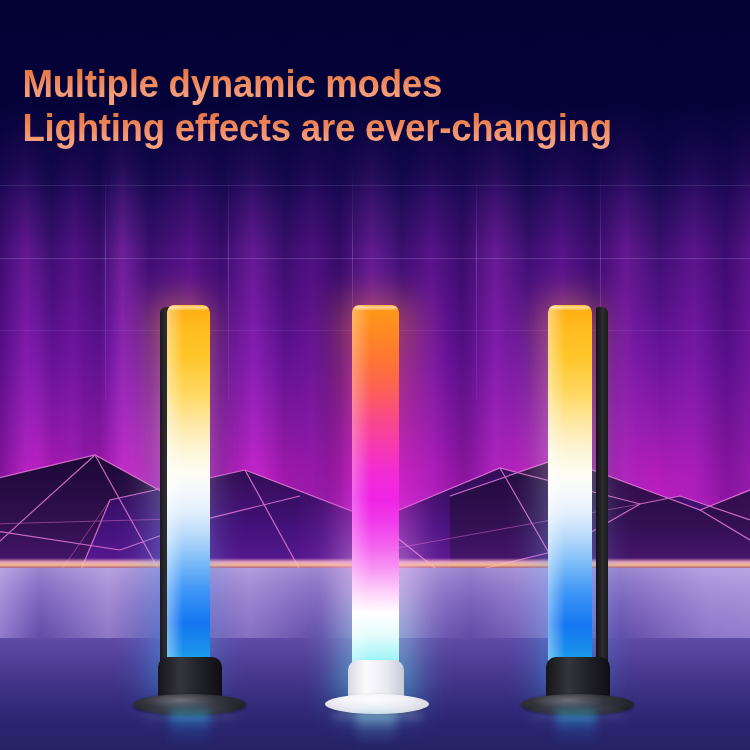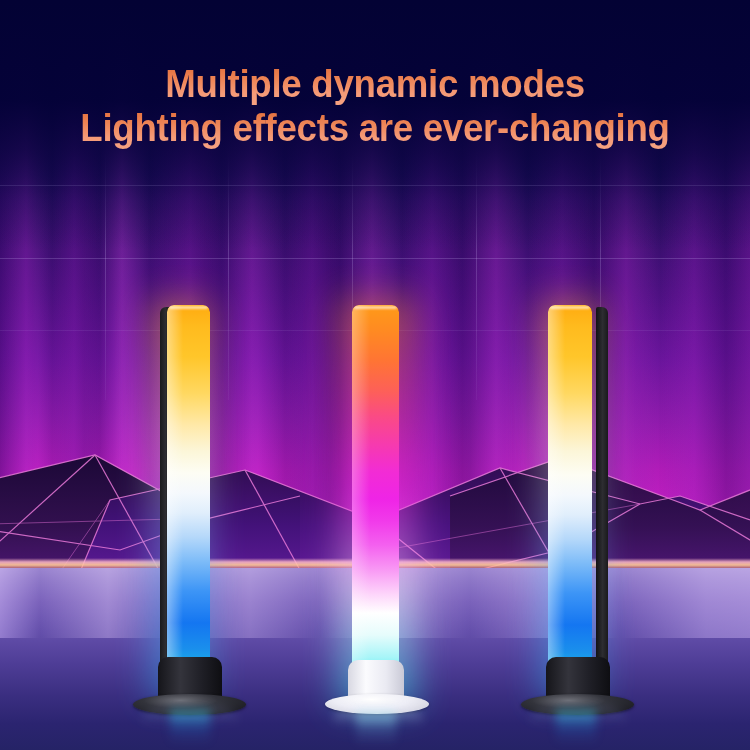--- a/index.html
+++ b/index.html
@@ -245,21 +245,21 @@
   .refl-col {
     position: absolute;
     filter: blur(5px);
   }
 
   
   .headline {
     position: absolute;
     left: 0; right: 0;
     top: 62px;
-    text-align: center;
+    text-align: left;
     z-index: 40;
   }
   .headline-line {
     font-family: "Liberation Sans Narrow", "Liberation Sans", sans-serif;
     font-weight: bold;
     letter-spacing: -0.3px;
     line-height: 44px;
     background: linear-gradient(to bottom, #e06a35 0%, #ed8354 38%, #f59b78 72%, #f6a382 100%);
     -webkit-background-clip: text;
     background-clip: text;

